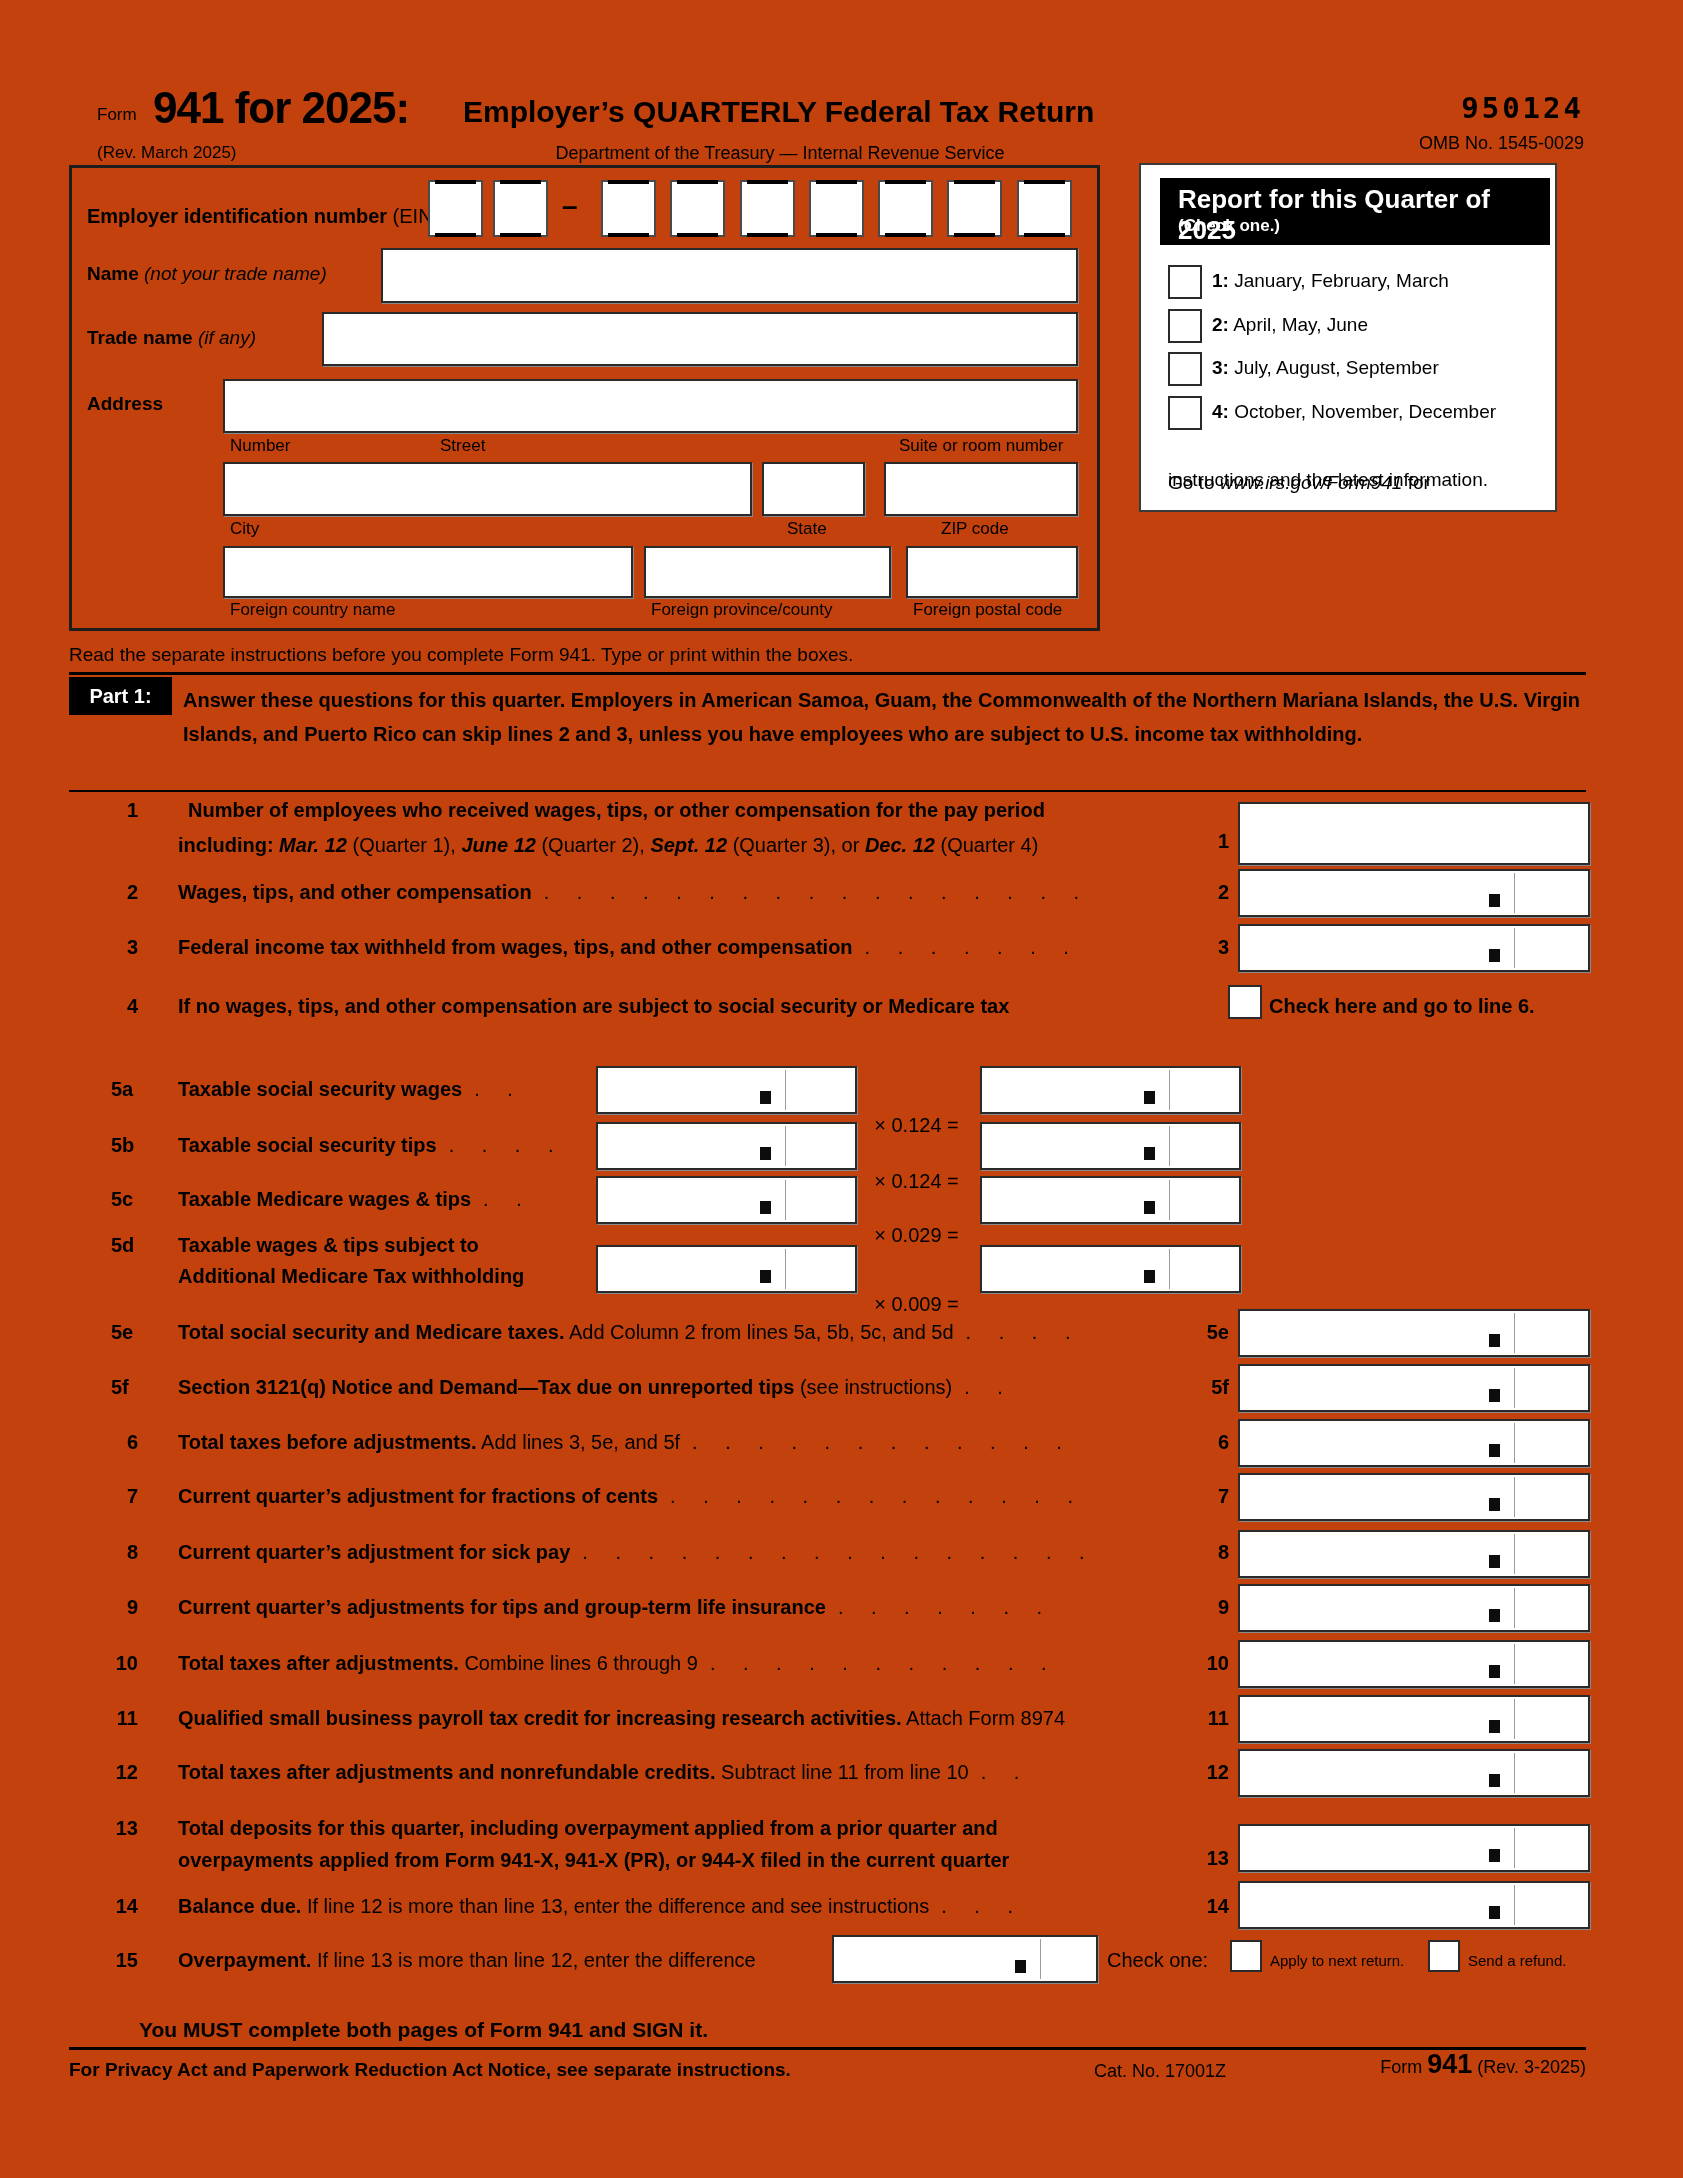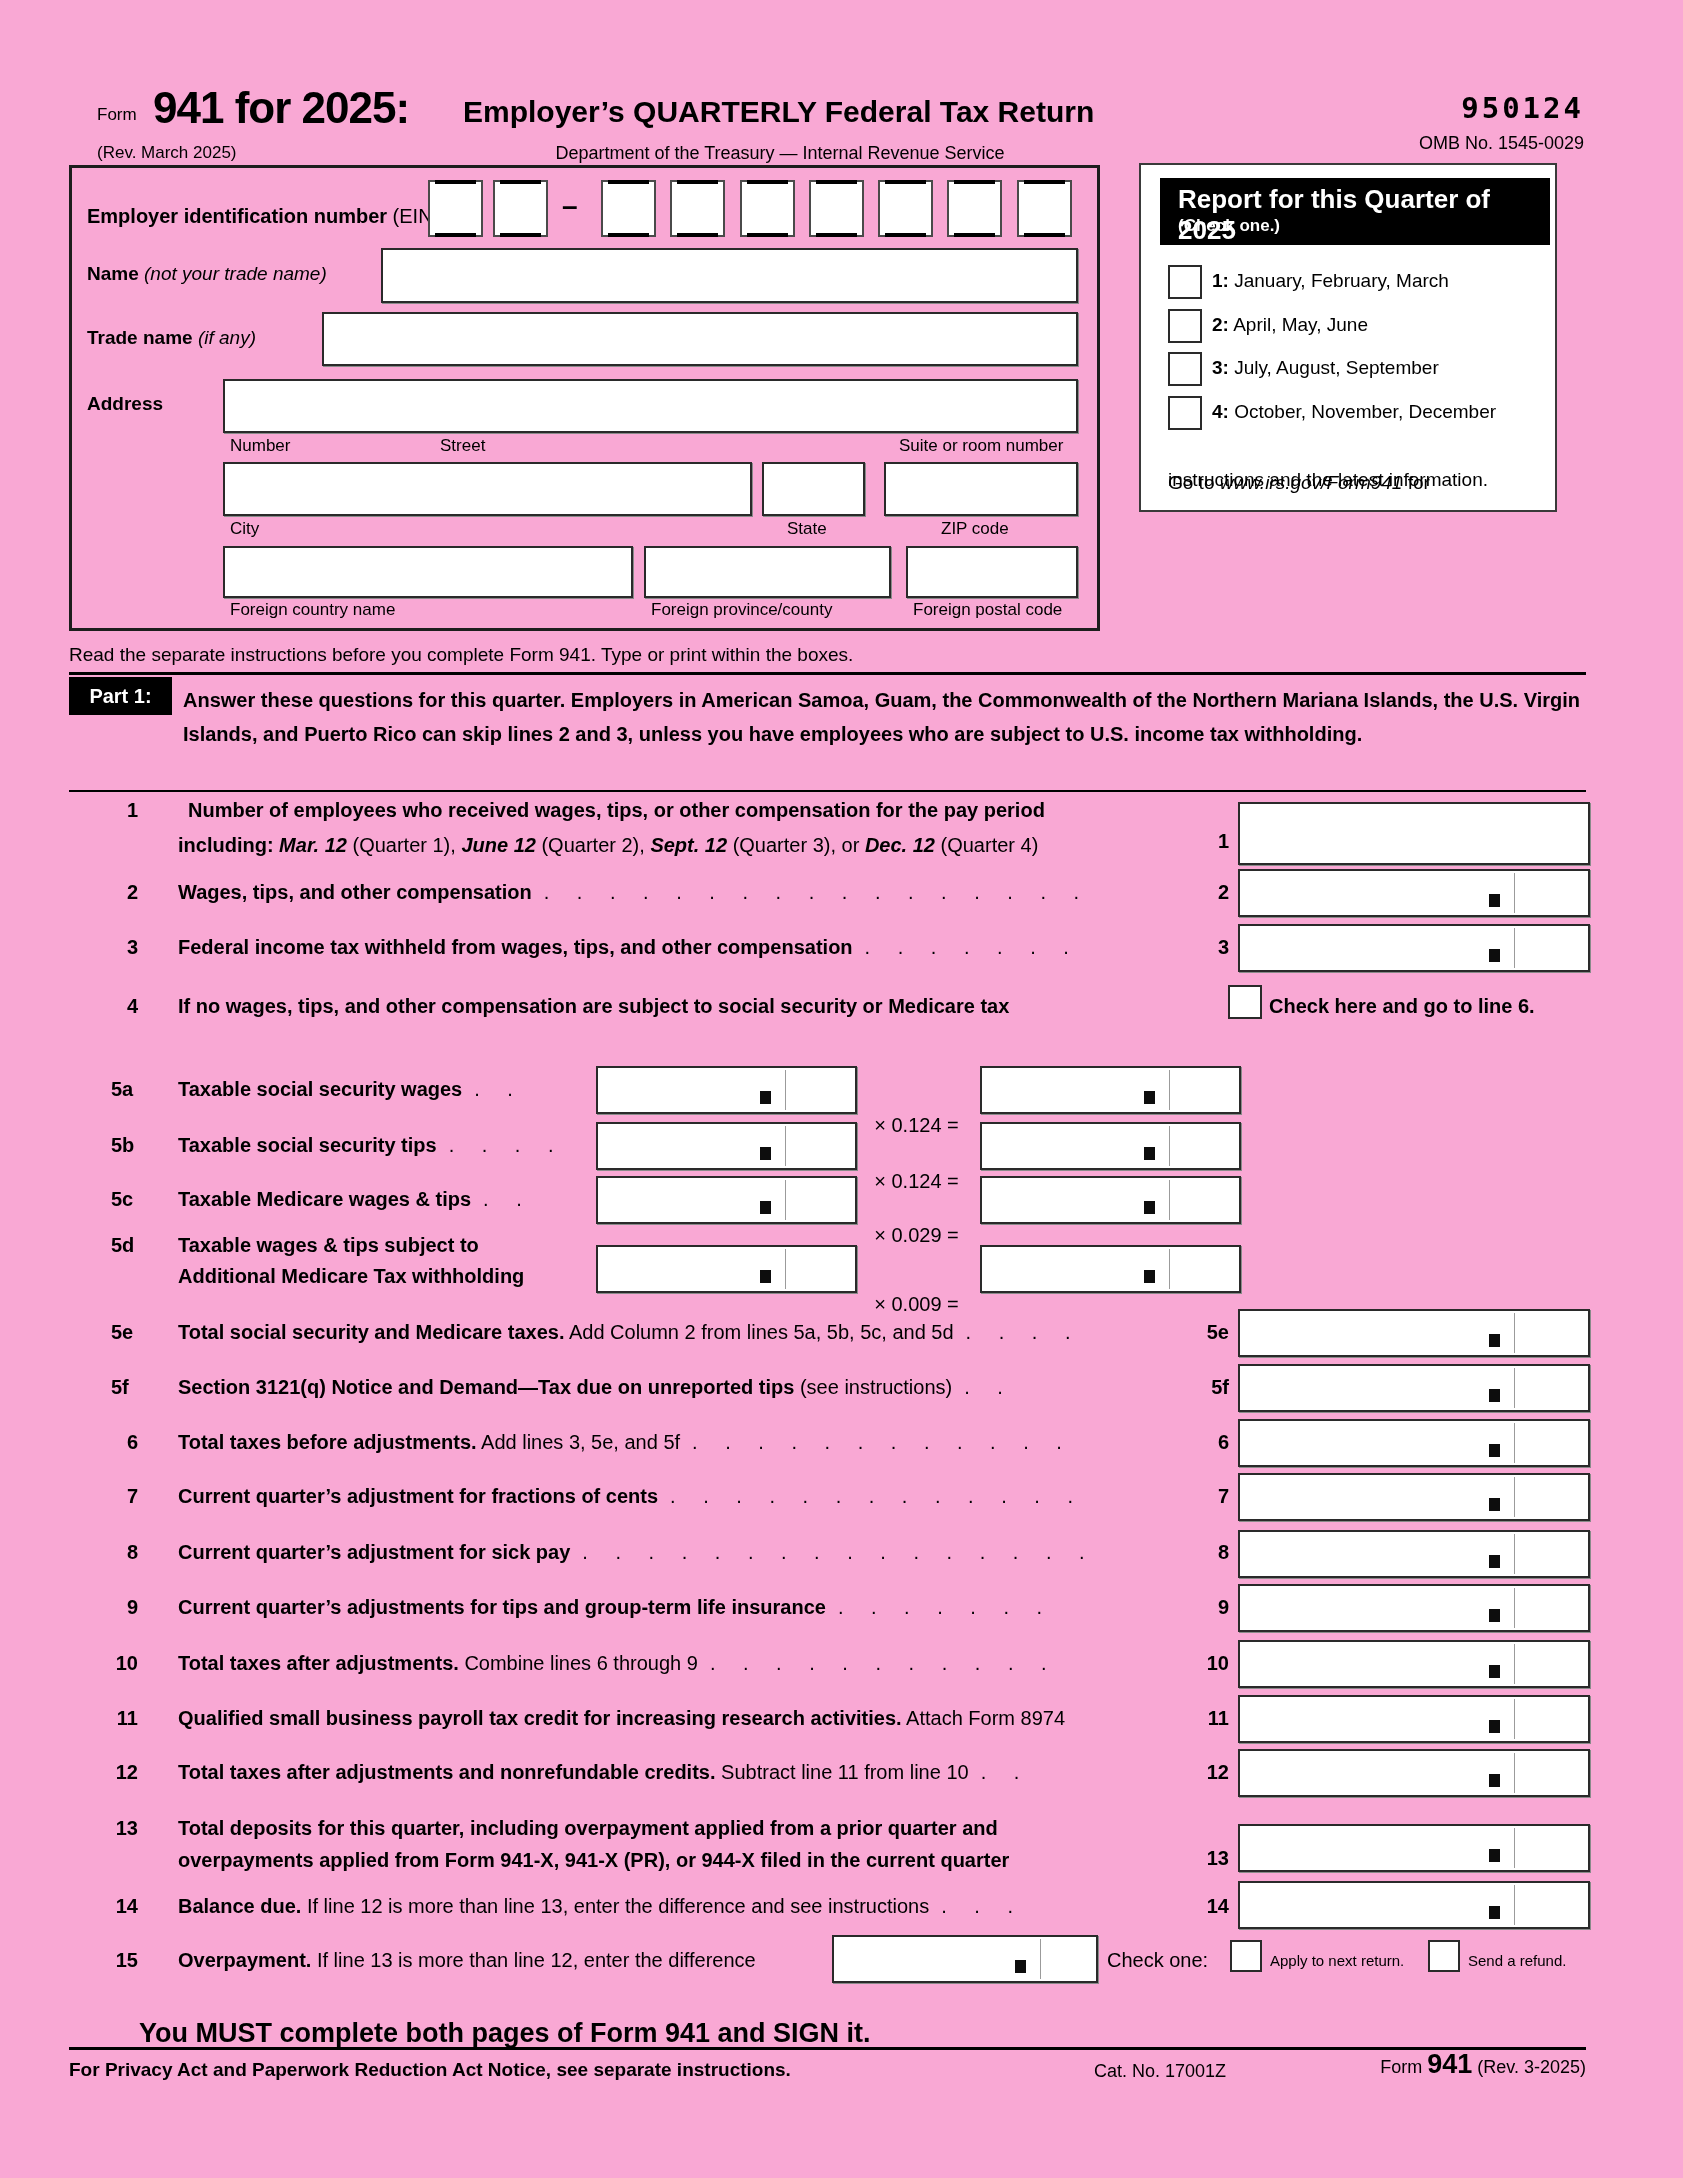--- a/index.html
+++ b/index.html
@@ -1,26 +1,26 @@
 <!DOCTYPE html>
 <html><head>
 <meta charset="utf-8">
 <style>
   html,body{margin:0;padding:0;background:#fff;}
-  .page{position:relative;width:1683px;height:2178px;background:#f9a8d4;
+  .page{position:relative;width:1683px;height:2178px;background:#c2410c;
         font-family:"Liberation Sans",sans-serif;color:#000;overflow:hidden;}
   .abs{position:absolute;}
   .b{font-weight:700;}
   .i{font-style:italic;}
   .fs15{font-size:15px;}
   .fs17{font-size:17px;}
   .fs18{font-size:18px;}
   .fs19{font-size:19px;}
   .fs20{font-size:20px;}
-  .fs21{font-size:27px;text-align:right;}
+  .fs21{font-size:21px;text-align:right;}
   .ctr{text-align:center;margin-top:36px;}
   .rt{text-align:right;}
   .nowrap{white-space:nowrap;}
   
   .fbox{position:absolute;background:#fff;border:2px solid #2a2a2a;
         box-shadow:1px 1px 0 #8a8a8a;}
   
   .mbox{--dp:21%;}
   .mbox .divl{position:absolute;top:2px;bottom:2px;right:var(--dp);width:1px;background:#9b9b9b;}
   .mbox .dsq{position:absolute;right:calc(var(--dp) + 15px);bottom:8px;width:11px;height:13px;background:#0d0d0d;}

